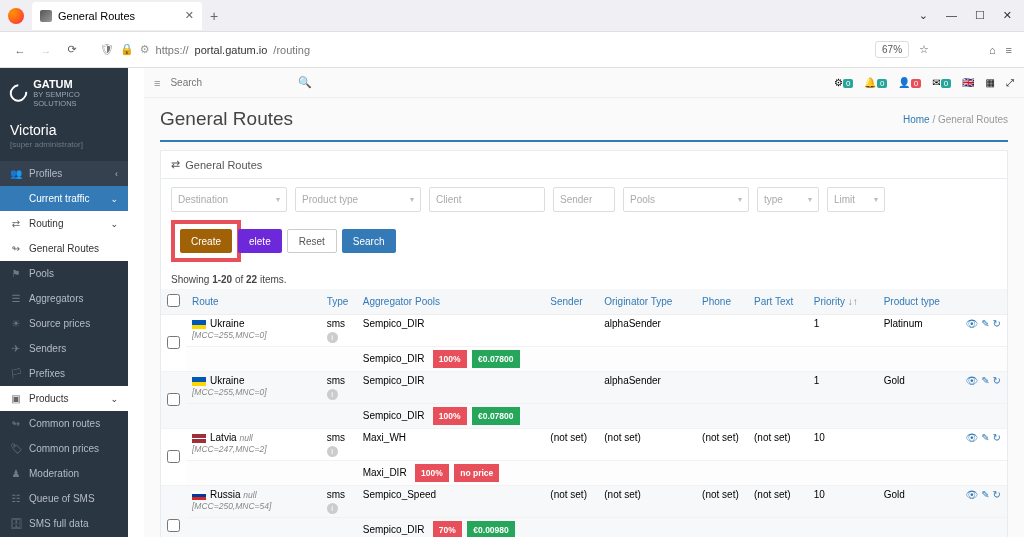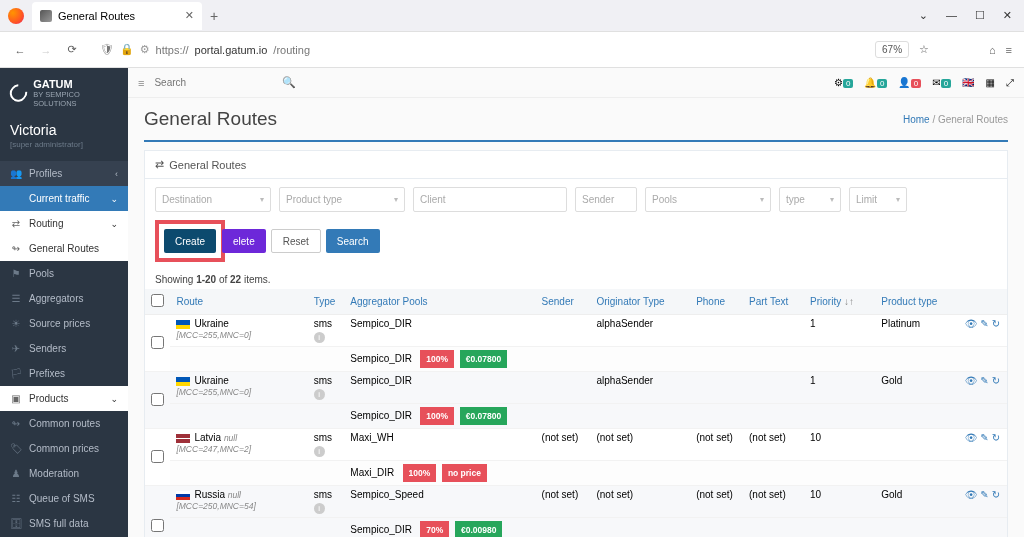--- a/index.html
+++ b/index.html
@@ -15,21 +15,21 @@
 .win-controls { margin-left: auto; display: flex; gap: 18px; padding-right: 12px; color: #333; }
 
 .toolbar { height: 36px; display: flex; align-items: center; padding: 0 12px; gap: 10px; border-bottom: 1px solid #e0e0e0; }
 .nav-btn { width: 16px; color: #555; text-align: center; }
 .url-lock { color: #666; }
 .url-bar { flex: 1; display: flex; align-items: center; padding: 0 140px 0 10px; color: #777; gap: 6px; }
 .url-bar .host { color: #333; }
 .zoom { color: #555; padding: 2px 6px; border: 1px solid #ddd; border-radius: 3px; font-size: 10px; }
 .star, .shield, .hamburger { color: #666; }
 
-.app { display: flex; height: calc(537px - 68px); }
+.app { display: flex; height: calc(537px - 68px); gap: 16px; }
 .sidebar { width: 128px; background: #2b3643; color: #c0c9d4; display: flex; flex-direction: column; font-size: 10px; }
 .sidebar-brand { padding: 10px 8px 6px 10px; display: flex; align-items: center; gap: 6px; }
 .brand-logo { width: 18px; height: 18px; border: 2px solid #fff; border-radius: 50%; border-top-color: transparent; transform: rotate(40deg); }
 .brand-text .gatum { color: #fff; font-weight: bold; font-size: 11px; }
 .brand-text .by { font-size: 7.5px; color: #9aa5b1; }
 .sidebar-user { padding: 8px 10px 2px; color: #fff; font-size: 14px; }
 .sidebar-role { padding: 0 10px 12px; color: #6c7a89; font-size: 8px; }
 
 .nav-item { padding: 7px 10px; display: flex; align-items: center; gap: 7px; cursor: pointer; color: #b4bcc8; }
 .nav-item .ico { width: 12px; text-align: center; color: #6c7a89; font-size: 10px; }
@@ -53,25 +53,25 @@
 .crumbs { margin-left: auto; font-size: 10px; color: #999; }
 .crumbs a { color: #337ab7; text-decoration: none; }
 .hr-blue { border: none; border-top: 2px solid #337ab7; margin: 0 16px; }
 
 .panel { margin: 8px 16px 0; border: 1px solid #e7ecf1; background: #fff; }
 .panel-head { padding: 7px 10px; border-bottom: 1px solid #e7ecf1; color: #555; font-size: 11px; display: flex; align-items: center; gap: 5px; }
 
 .filters { display: flex; gap: 8px; padding: 8px 10px; }
 .filters .fld { height: 25px; border: 1px solid #ddd; border-radius: 2px; padding: 0 6px; color: #aaa; font-size: 10px; display: flex; align-items: center; justify-content: space-between; background: #fff; }
 .fld .caret { font-size: 8px; color: #bbb; }
-.w140{width:116px}.w126{width:126px}.w134{width:154px}.w62{width:62px}.w58{width:58px}
+.w140{width:116px}.w126{width:126px}.w134{width:116px}.w62{width:62px}.w58{width:58px}
 
 .actions { display: flex; gap: 5px; padding: 0 10px 8px; align-items: center; }
 .btn { height: 24px; padding: 0 11px; border: none; border-radius: 2px; color: #fff; cursor: pointer; font-size: 10px; }
-.btn-green { background: #0c4a6e; }
+.btn-green { background: #a16207; }
 .btn-red { background: #6d28d9; }
 .btn-grey { background: #fff; border: 1px solid #ccc; color: #555; }
 .btn-blue { background: #337ab7; }
 .highlight-create { border: 4px solid #e7505a; padding: 5px; }
 
 .summary { padding: 4px 10px; color: #444; font-size: 10px; }
 .summary b { font-weight: bold; }
 
 .tbl { width: 100%; font-size: 10px; border-collapse: collapse; }
 .tbl th { text-align: left; padding: 5px 6px; color: #337ab7; font-weight: normal; border-bottom: 1px solid #eee; background: #f5f7f9; }

